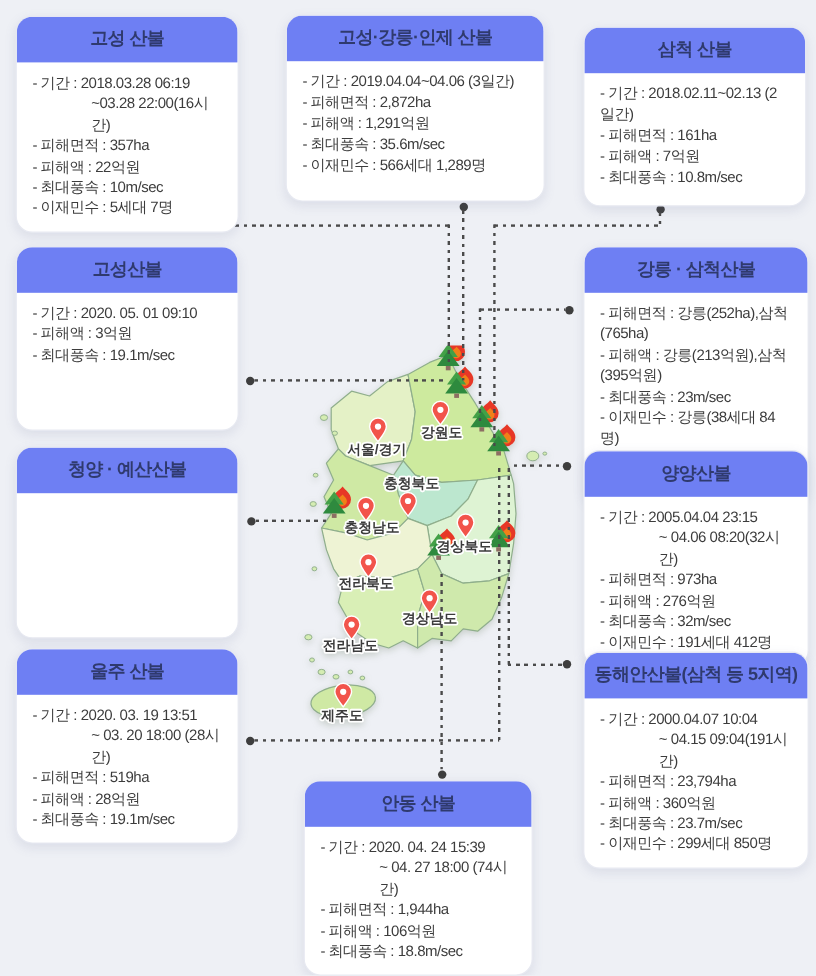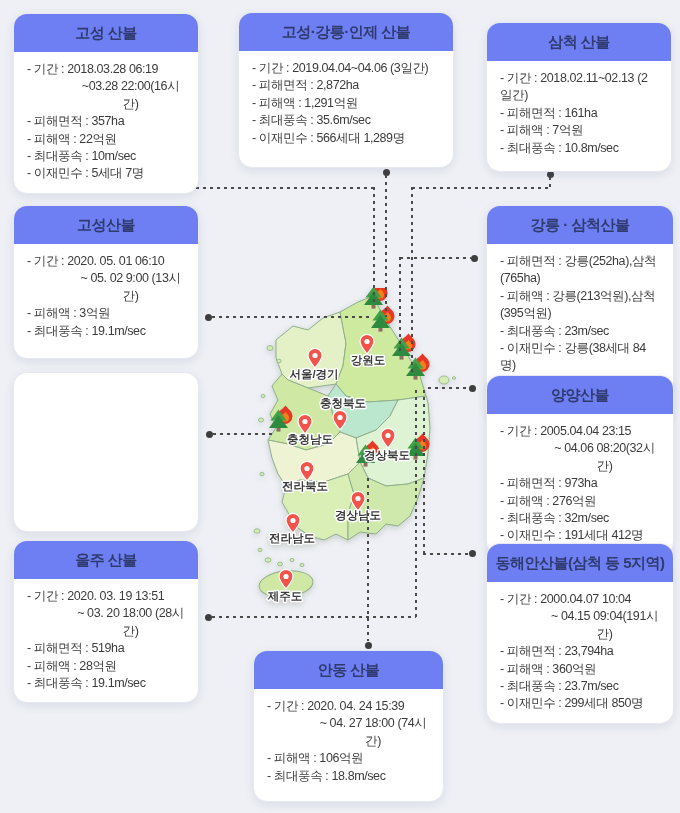--- a/index.html
+++ b/index.html
@@ -6,21 +6,21 @@
   body{width:680px;height:813px;background:#eef0f5;font-family:"Liberation Sans","DejaVu Sans",sans-serif;}
   .canvas{position:relative;width:680px;height:813px;overflow:hidden;background:#eef0f5;}
 
   
   .card{position:absolute;background:#fff;border-radius:14px;border:1px solid #e7e9f1;
         box-shadow:0 3px 9px rgba(90,100,150,.13);overflow:hidden;z-index:3;}
   .card-head{height:38px;line-height:38px;background:#6e7ff3;color:#2f3a6e;
              font-size:15px;font-weight:bold;text-align:center;letter-spacing:-0.5px;}
   .card-body{padding:9px 13px 10px;font-size:12.5px;line-height:17.4px;color:#3c3c3c;
              font-weight:500;letter-spacing:-0.4px;}
-  .line.ind1{padding-left:49px;text-align:center;}
+  .line.ind1{padding-left:49px;}
   .line.ind2{padding-left:78px;}
 
   
   .seg{position:absolute;z-index:2;}
   .seg.h{height:2px;background:repeating-linear-gradient(90deg,#4a4a4a 0 3px,transparent 3px 7px);}
   .seg.v{width:2px;background:repeating-linear-gradient(180deg,#4a4a4a 0 3px,transparent 3px 7px);}
   .dot{position:absolute;width:7px;height:7px;border-radius:50%;background:#3e3e3e;z-index:2;}
 
   
   svg.map{position:absolute;left:248px;top:288px;z-index:1;
@@ -227,37 +227,37 @@
       <div class="card-body">
         <div class="line">- 기간 : 2018.02.11~02.13 (2일간)</div>
         <div class="line">- 피해면적 : 161ha</div>
         <div class="line">- 피해액 : 7억원</div>
         <div class="line">- 최대풍속 : 10.8m/sec</div>
       </div>
     </section>
   <section class="card" style="left:13px;top:205px;width:184px;min-height:152px">
       <div class="card-head"><span>고성산불</span></div>
       <div class="card-body">
-        <div class="line">- 기간 : 2020. 05. 01 06:10</div>
-        <div class="line ind1">~ 05. 02 9:00 (13시간)</div>
+        <div class="line">- 기간 : 2020. 05. 01 09:10</div>
         <div class="line">- 피해액 : 3억원</div>
         <div class="line">- 최대풍속 : 19.1m/sec</div>
       </div>
     </section>
   <section class="card" style="left:486px;top:205px;width:186px;min-height:158px">
       <div class="card-head"><span>강릉 · 삼척산불</span></div>
       <div class="card-body">
         <div class="line">- 피해면적 : 강릉(252ha),삼척(765ha)</div>
         <div class="line">- 피해액 : 강릉(213억원),삼척(395억원)</div>
         <div class="line">- 최대풍속 : 23m/sec</div>
         <div class="line">- 이재민수 : 강릉(38세대 84명)</div>
         <div class="line ind2">삼척(1세대 1명)</div>
       </div>
     </section>
   <section class="card" style="left:13px;top:372px;width:184px;min-height:158px">
+      <div class="card-head"><span>청양 · 예산산불</span></div>
     </section>
   <section class="card" style="left:486px;top:375px;width:186px;min-height:158px">
       <div class="card-head"><span>양양산불</span></div>
       <div class="card-body">
         <div class="line">- 기간 : 2005.04.04 23:15</div>
         <div class="line ind1">~ 04.06 08:20(32시간)</div>
         <div class="line">- 피해면적 : 973ha</div>
         <div class="line">- 피해액 : 276억원</div>
         <div class="line">- 최대풍속 : 32m/sec</div>
         <div class="line">- 이재민수 : 191세대 412명</div>
@@ -282,18 +282,19 @@
         <div class="line">- 피해액 : 360억원</div>
         <div class="line">- 최대풍속 : 23.7m/sec</div>
         <div class="line">- 이재민수 : 299세대 850명</div>
       </div>
     </section>
   <section class="card" style="left:253px;top:650px;width:189px;min-height:150px">
       <div class="card-head"><span>안동 산불</span></div>
       <div class="card-body">
         <div class="line">- 기간 : 2020. 04. 24 15:39</div>
         <div class="line ind1">~ 04. 27 18:00 (74시간)</div>
+        <div class="line">- 피해면적 : 1,944ha</div>
         <div class="line">- 피해액 : 106억원</div>
         <div class="line">- 최대풍속 : 18.8m/sec</div>
       </div>
     </section>
 
 </div>
 
 </body></html>

